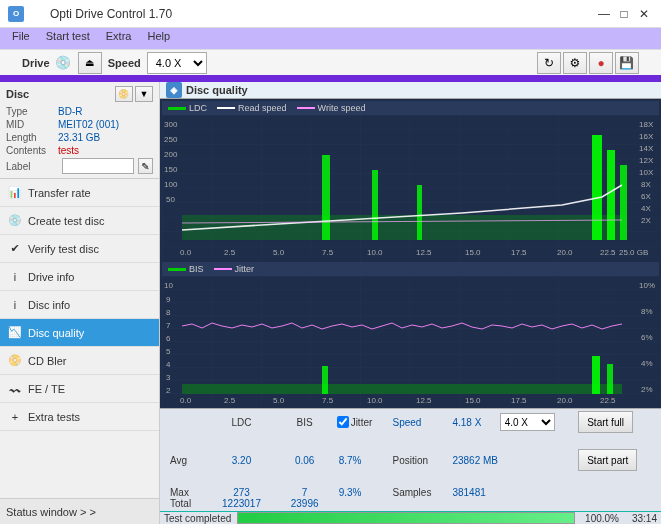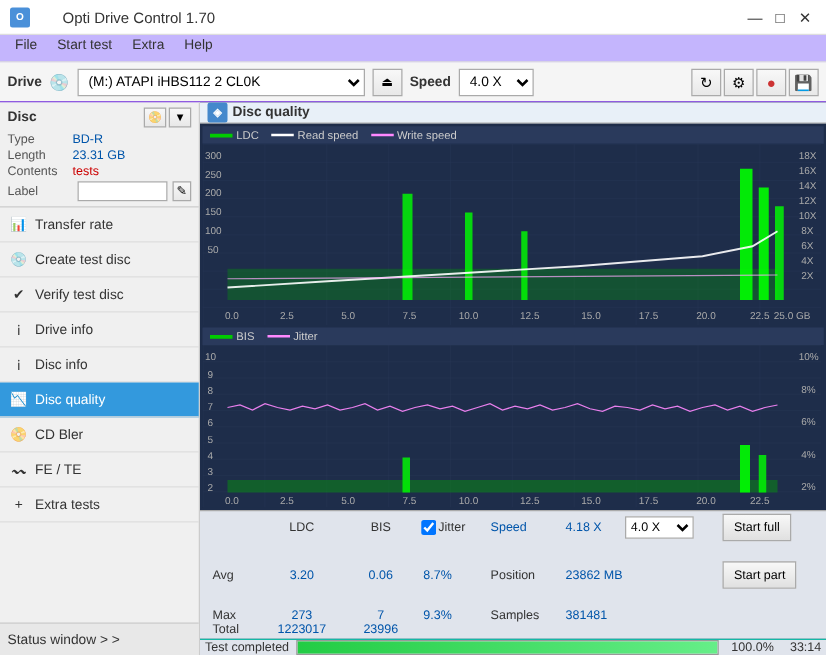--- a/index.html
+++ b/index.html
@@ -11,21 +11,21 @@
     .titlebar-icon { width: 16px; height: 16px; background: #4a90d9; border-radius: 2px; display: flex; align-items: center; justify-content: center; color: white; font-size: 8px; font-weight: bold; }
     .titlebar-title { font-size: 12px; color: #333; margin-left: 20px; }
     .titlebar-controls { display: flex; gap: 2px; }
     .titlebar-btn { width: 18px; height: 18px; display: flex; align-items: center; justify-content: center; font-size: 12px; cursor: pointer; border: none; background: none; color: #333; }
     
     
     .menubar { background: #c4b5fd; height: 22px; display: flex; align-items: flex-start; padding: 0 4px; border-bottom: 1px solid #ddd; }
     .menu-item { padding: 2px 8px; cursor: pointer; font-size: 11px; color: #333; }
     
     
-    .drivebar { background: #f5f5f5; height: 32px; display: flex; align-items: center; padding: 0 6px; border-bottom: 1px solid #6d28d9; gap: 6px; }
+    .drivebar { background: #f5f5f5; height: 32px; display: flex; align-items: center; padding: 0 22px; border-bottom: 7px solid #6d28d9; gap: 6px; }
     .drive-label { font-size: 11px; font-weight: bold; color: #333; }
     .drive-select { height: 22px; font-size: 11px; border: 1px solid #aaa; background: white; padding: 0 4px; flex: 1; max-width: 230px; }
     .eject-btn { width: 24px; height: 22px; border: 1px solid #aaa; background: linear-gradient(to bottom, #f8f8f8, #e8e8e8); cursor: pointer; display: flex; align-items: center; justify-content: center; font-size: 10px; }
     .speed-label { font-size: 11px; font-weight: bold; color: #333; }
     .speed-select { height: 22px; font-size: 11px; border: 1px solid #aaa; background: white; padding: 0 4px; width: 60px; }
     .toolbar-icons { display: flex; gap: 2px; margin-left: auto; }
     .toolbar-icon-btn { width: 24px; height: 22px; border: 1px solid #aaa; background: linear-gradient(to bottom, #f8f8f8, #e8e8e8); cursor: pointer; display: flex; align-items: center; justify-content: center; font-size: 12px; }
     
     
     .main { display: flex; height: calc(524px - 82px); }
@@ -89,23 +89,20 @@
 <div class="menubar">
   <span class="menu-item">File</span>
   <span class="menu-item">Start test</span>
   <span class="menu-item">Extra</span>
   <span class="menu-item">Help</span>
 </div>
 
 <div class="drivebar">
   <span class="drive-label">Drive</span>
   <span style="font-size:13px;color:#666;">💿</span>
-  <select class="drive-select">
-    <option>(M:) ATAPI iHBS112  2 CL0K</option>
-  </select>
   <button class="eject-btn">⏏</button>
   <span class="speed-label">Speed</span>
   <select class="speed-select">
     <option>4.0 X</option>
   </select>
   <div class="toolbar-icons">
     <button class="toolbar-icon-btn">↻</button>
     <button class="toolbar-icon-btn">⚙</button>
     <button class="toolbar-icon-btn" style="color:#cc3333;">●</button>
     <button class="toolbar-icon-btn">💾</button>
@@ -120,20 +117,24 @@
       <div class="disc-header">
         <span class="disc-title">Disc</span>
         <div class="disc-icons">
           <button class="disc-icon-btn">📀</button>
           <button class="disc-icon-btn">▼</button>
         </div>
       </div>
       <div class="disc-row">
         <span class="disc-key">Type</span>
         <span class="disc-val">BD-R</span>
+      </div>
+      <div class="disc-row">
+        <span class="disc-key">MID</span>
+        <span class="disc-val">MEIT02 (001)</span>
       </div>
       <div class="disc-row">
         <span class="disc-key">Length</span>
         <span class="disc-val">23.31 GB</span>
       </div>
       <div class="disc-row">
         <span class="disc-key">Contents</span>
         <span class="disc-val red">tests</span>
       </div>
       <div class="label-row">

